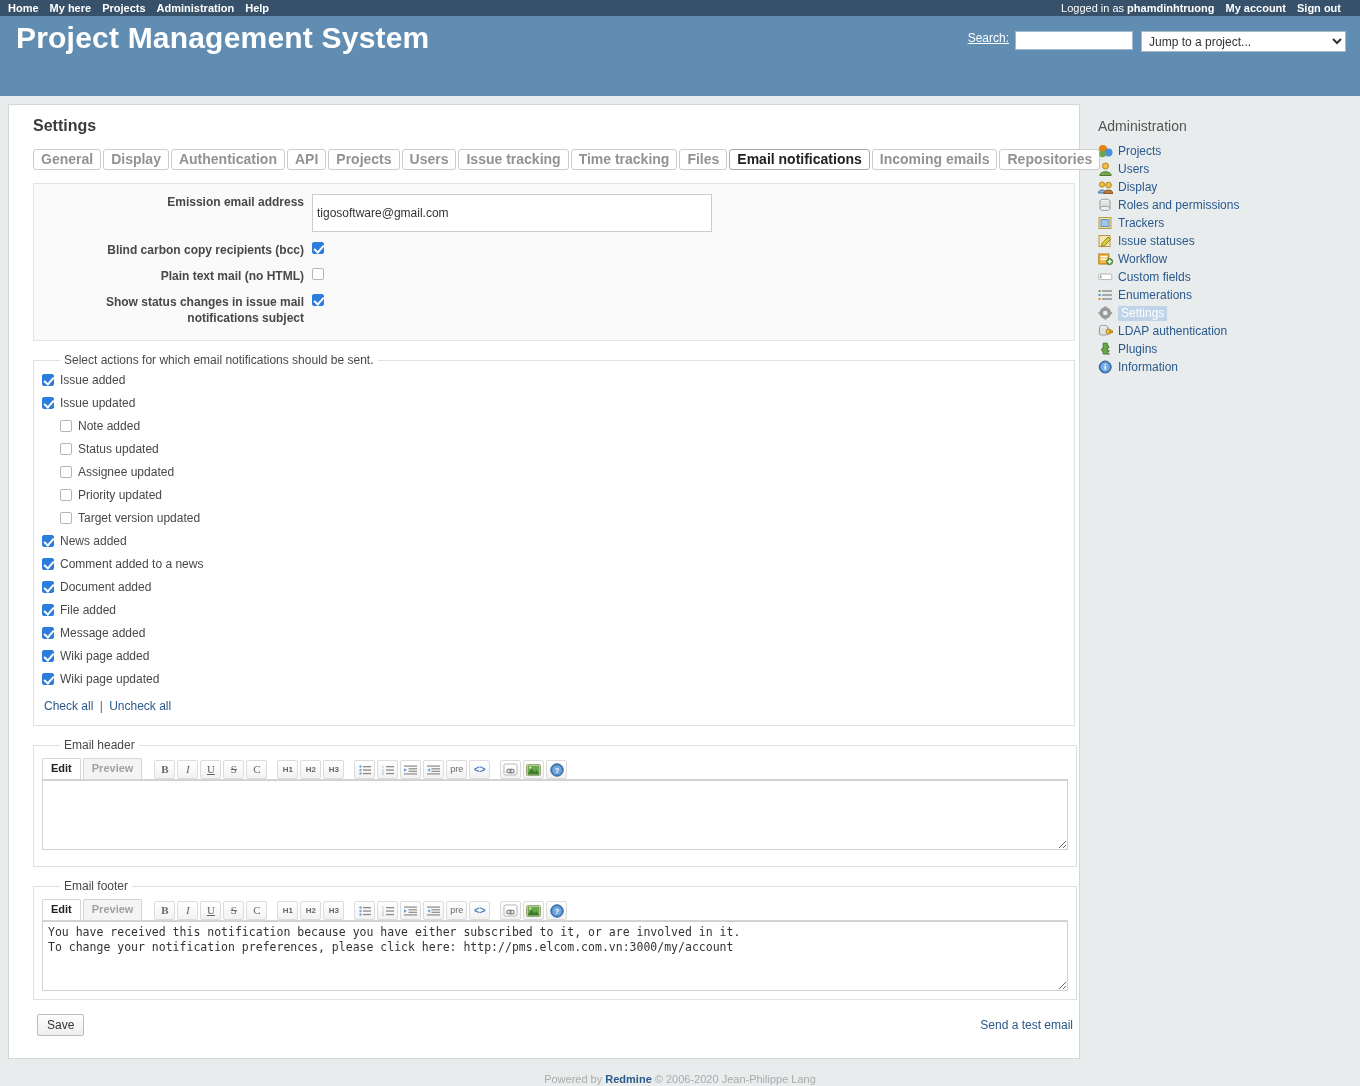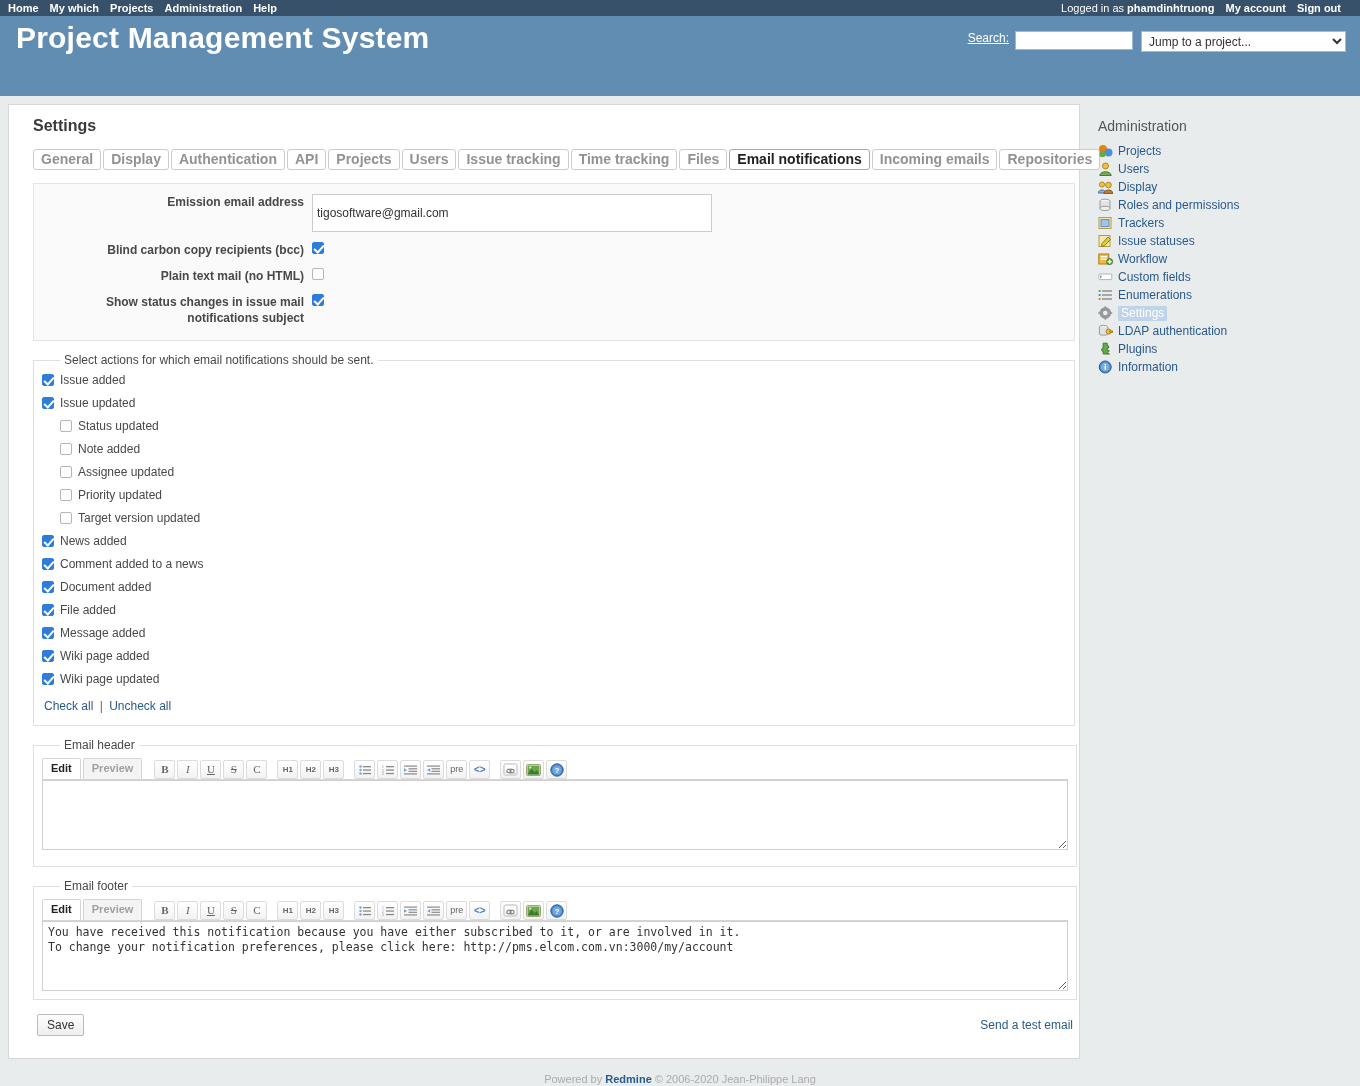--- a/index.html
+++ b/index.html
@@ -294,21 +294,21 @@
     padding:12px 0 6px 0;
     margin-top:2px;
   }
   #footer a { color:#2a5a8c; text-decoration:none; font-weight:bold; }
 </style>
 </head>
 <body>
 
 <div id="top-menu">
   <a href="#">Home</a>
-  <a href="#">My which</a>
+  <a href="#">My here</a>
   <a href="#">Projects</a>
   <a href="#">Administration</a>
   <a href="#">Help</a>
   <div class="right">
     <span class="loggedas">
       <span>Logged in as</span>
       <b>phamdinhtruong</b>
     </span>
     <a href="#">My account</a>
     <a href="#">Sign out</a>
@@ -401,25 +401,25 @@
           <div class="cb-line">
             <input type="checkbox" checked="" style="">
             <label>Issue added</label>
           </div>
           <div class="cb-line">
             <input type="checkbox" checked="" style="">
             <label>Issue updated</label>
           </div>
           <div class="cb-line indent">
             <input type="checkbox" style="">
-            <label>Status updated</label>
+            <label>Note added</label>
           </div>
           <div class="cb-line indent">
             <input type="checkbox" style="">
-            <label>Note added</label>
+            <label>Status updated</label>
           </div>
           <div class="cb-line indent">
             <input type="checkbox" style="">
             <label>Assignee updated</label>
           </div>
           <div class="cb-line indent">
             <input type="checkbox" style="">
             <label>Priority updated</label>
           </div>
           <div class="cb-line indent">

